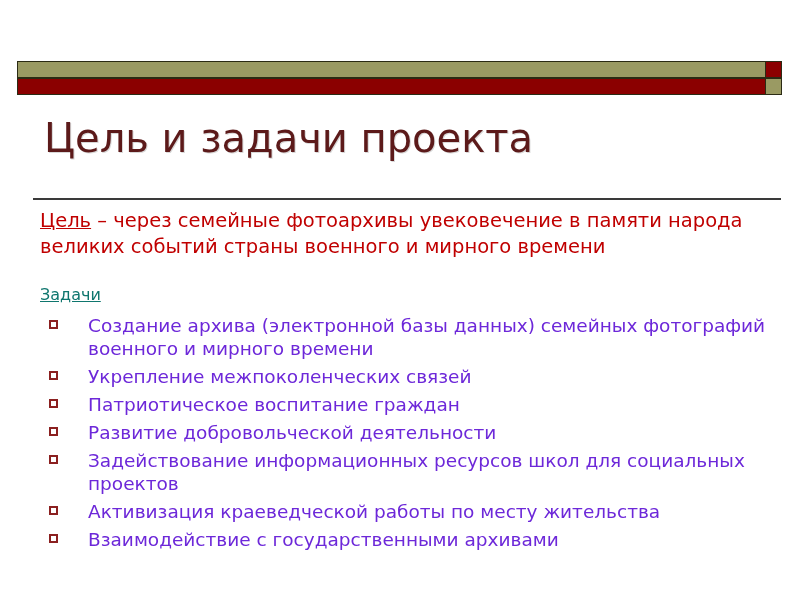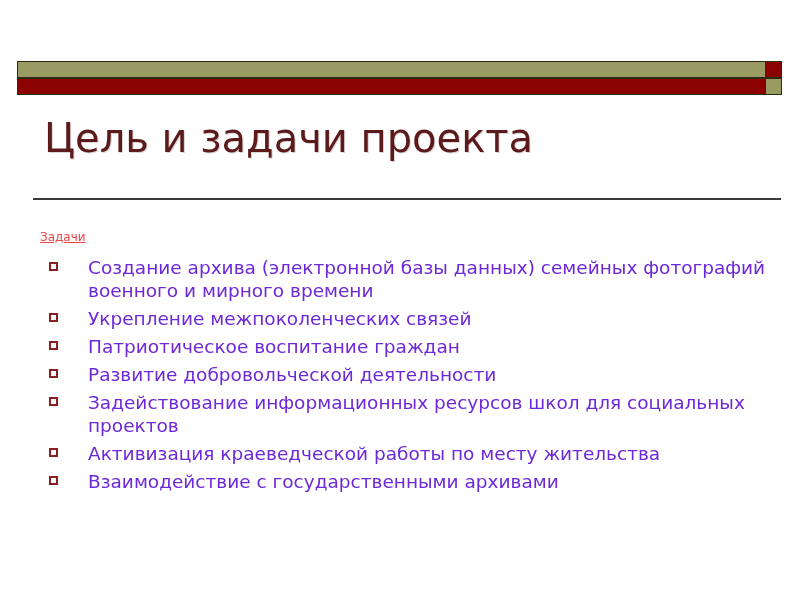--- a/index.html
+++ b/index.html
@@ -91,23 +91,23 @@
     line-height: 26px;
     color: #c00000;
     margin: 0 0 6px 0;
     padding: 0;
   }
   .goal .lbl {
     text-decoration: underline;
   }
 
   .tasks-head {
-    font-size: 12px;
+    font-size: 16px;
     line-height: 26px;
-    color: #ef4444;
+    color: #0f766e;
     text-decoration: underline;
     display: inline-block;
     margin: 16px 0 4px 0;
   }
 
   ul.tasks {
     list-style: none;
     margin: 2px 0 0 0;
     padding: 0;
   }
@@ -148,20 +148,21 @@
       <div class="deco-seg short c-olive"></div>
     </div>
   </div>
 
   <div class="title">Цель и задачи проекта</div>
 
   <div class="divider"></div>
 
   <div class="body">
 
+    <p class="goal"><span class="lbl">Цель</span><span> – через семейные фотоархивы увековечение в памяти народа великих событий страны военного и мирного времени</span></p>
 
     <div class="tasks-head">Задачи</div>
 
     <ul class="tasks">
       <li>
         <span class="sq"></span>
         <span class="txt">Создание архива (электронной базы данных) семейных фотографий военного и мирного времени</span>
       </li>
       <li>
         <span class="sq"></span>

